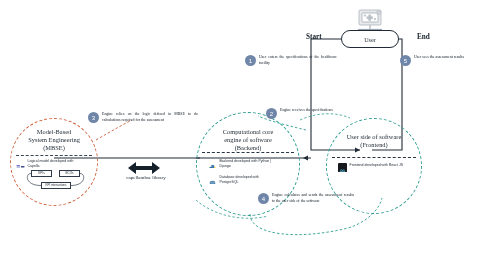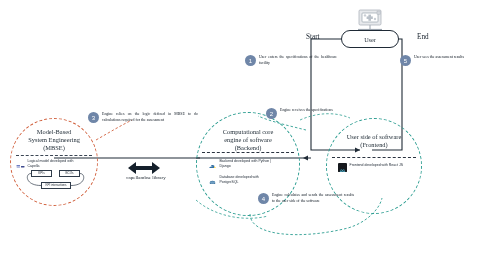--- a/index.html
+++ b/index.html
@@ -79,22 +79,22 @@
 
   
   .userbox{
     position:absolute;left:341px;top:30px;width:58px;height:18px;
     box-sizing:border-box;
     border:1.2px solid #1f2a36;border-radius:9px;
     background:#fff;
     display:flex;align-items:center;justify-content:center;
     font-size:6.2px;color:#1f2a36;
   }
-  .startlbl{position:absolute;left:306px;top:33px;font-size:7.2px;font-weight:normal;color:#16202b;}
-  .endlbl{position:absolute;left:406px;top:33px;font-size:7.2px;font-weight:normal;color:#16202b;padding-left:11px;}
+  .startlbl{position:absolute;left:306px;top:33px;font-size:7.2px;font-weight:bold;color:#16202b;}
+  .endlbl{position:absolute;left:406px;top:33px;font-size:7.2px;font-weight:bold;color:#16202b;padding-left:11px;}
 
   
   .hosp{position:absolute;left:355px;top:7px;width:30px;height:22px;}
 
   
   .step{position:absolute;display:flex;align-items:flex-start;gap:3px;}
   .badge{
     width:11px;height:11px;flex:0 0 11px;border-radius:50%;
     background:#6f86a8;color:#fff;
     font-size:6px;font-family:"Liberation Sans", sans-serif;

